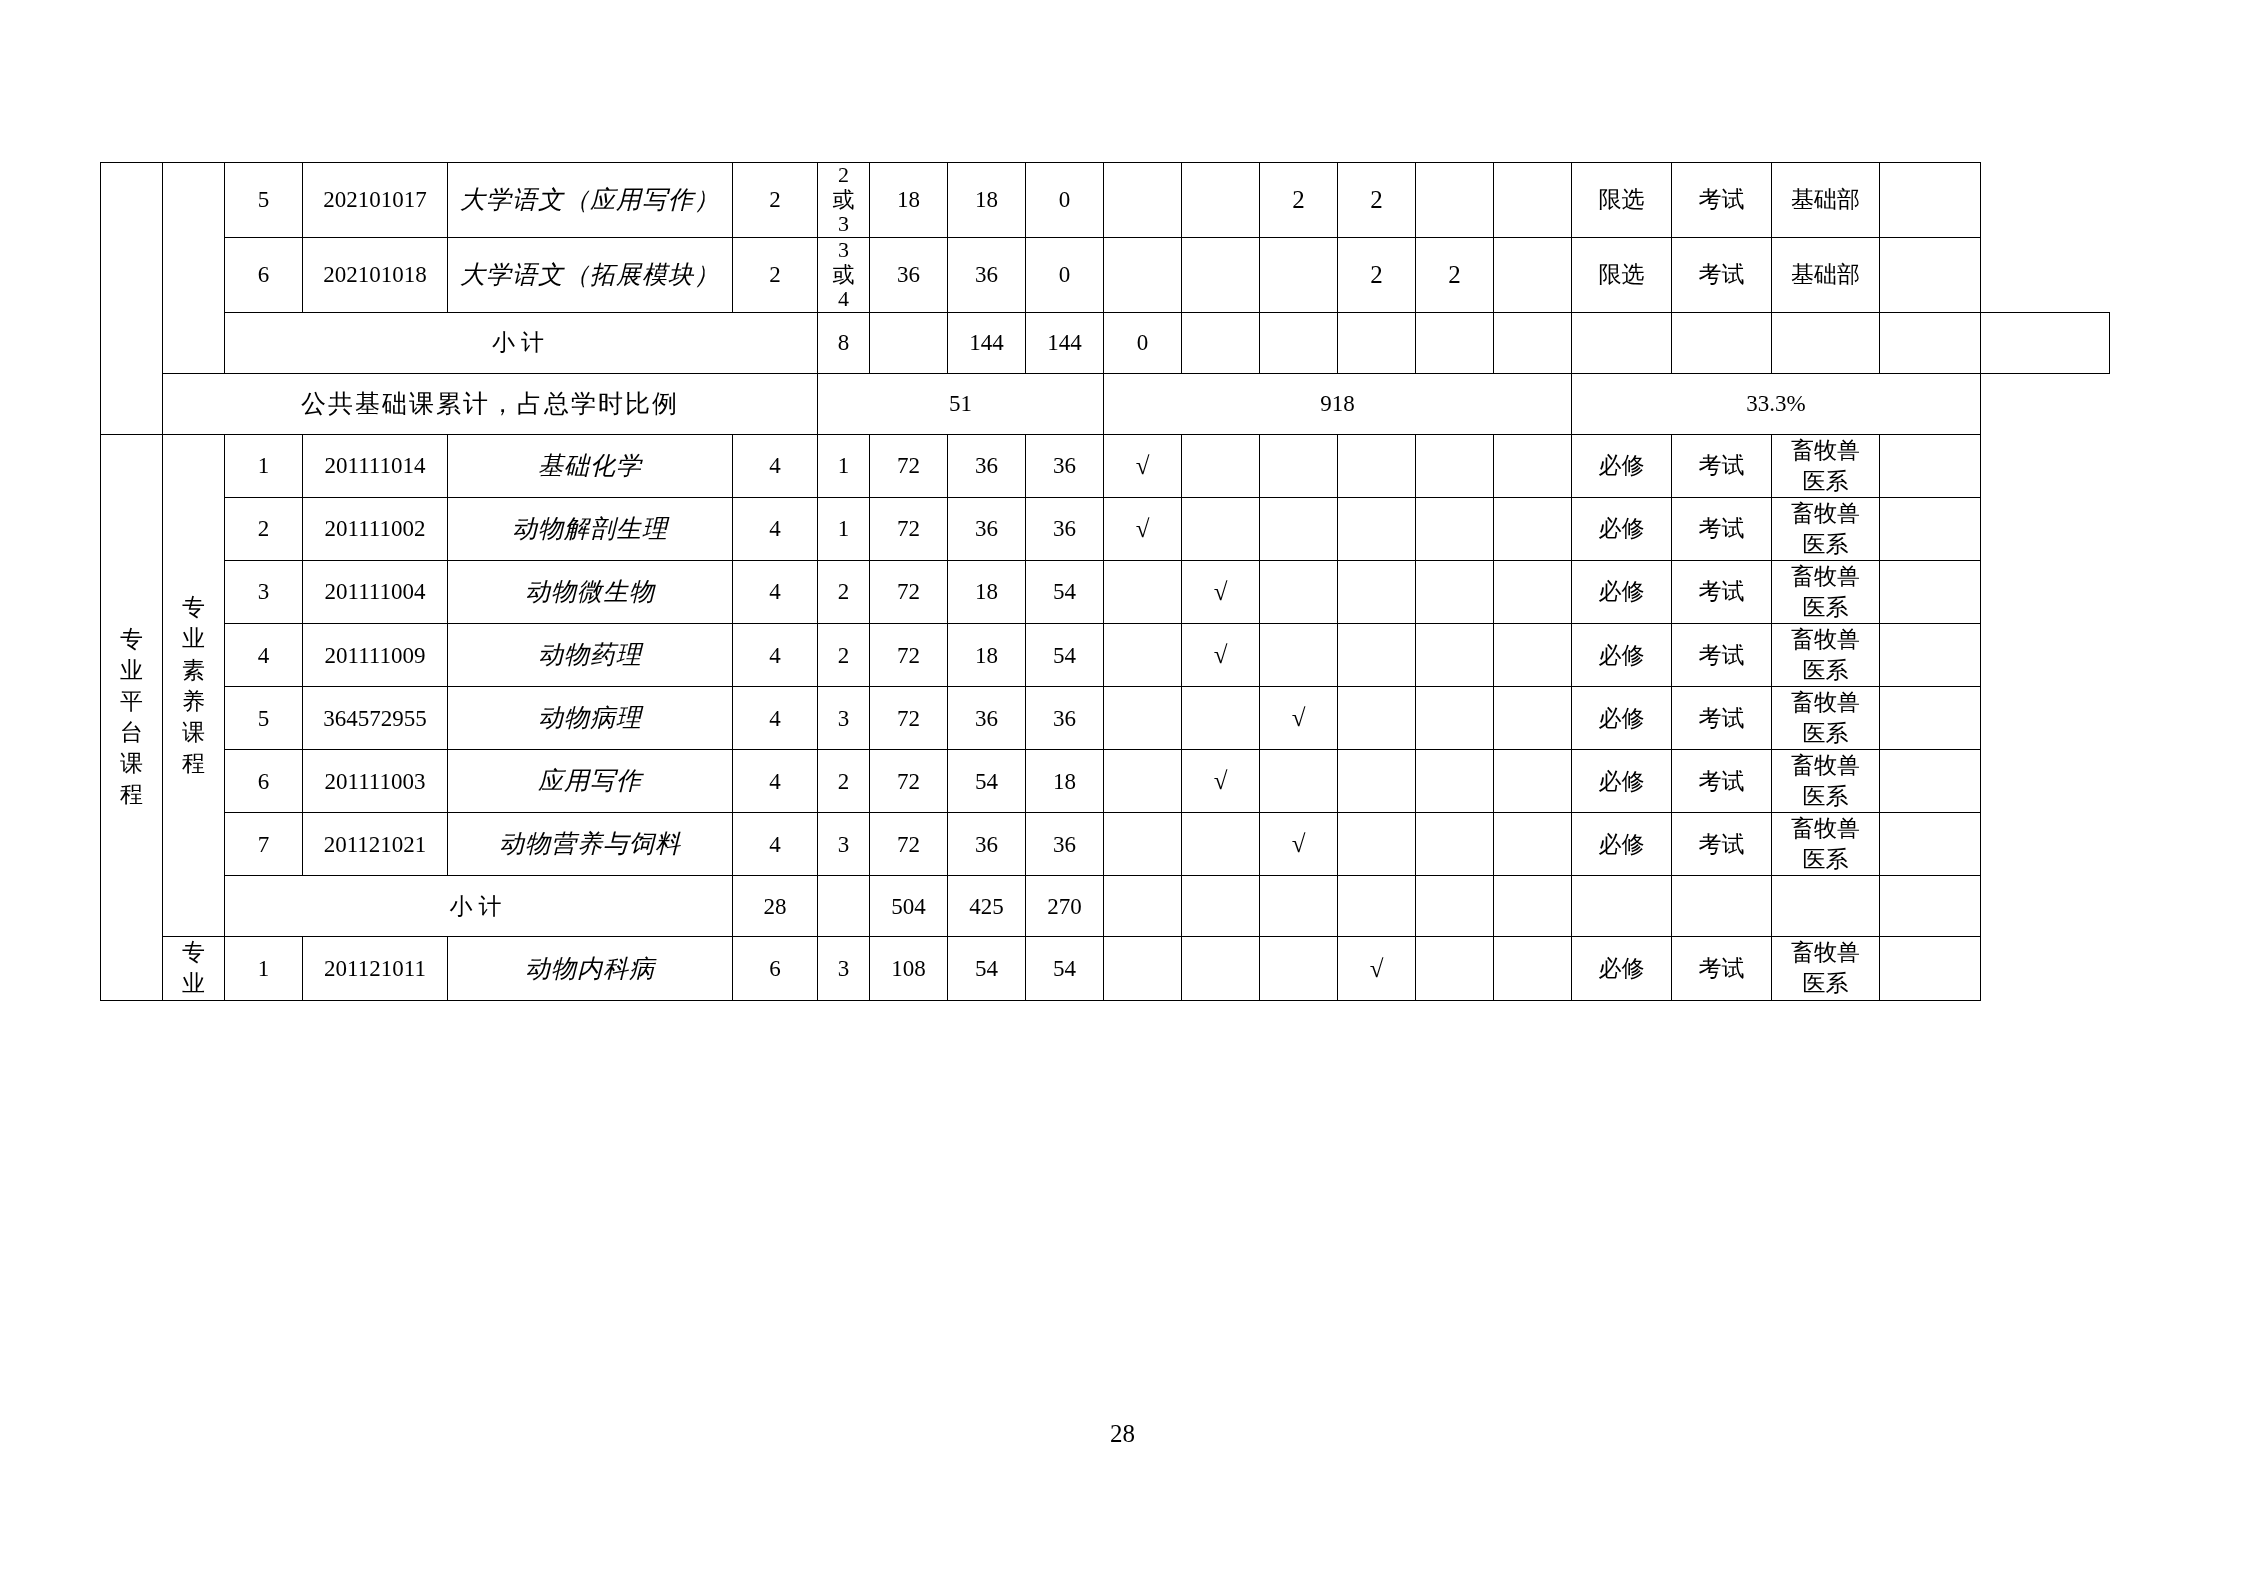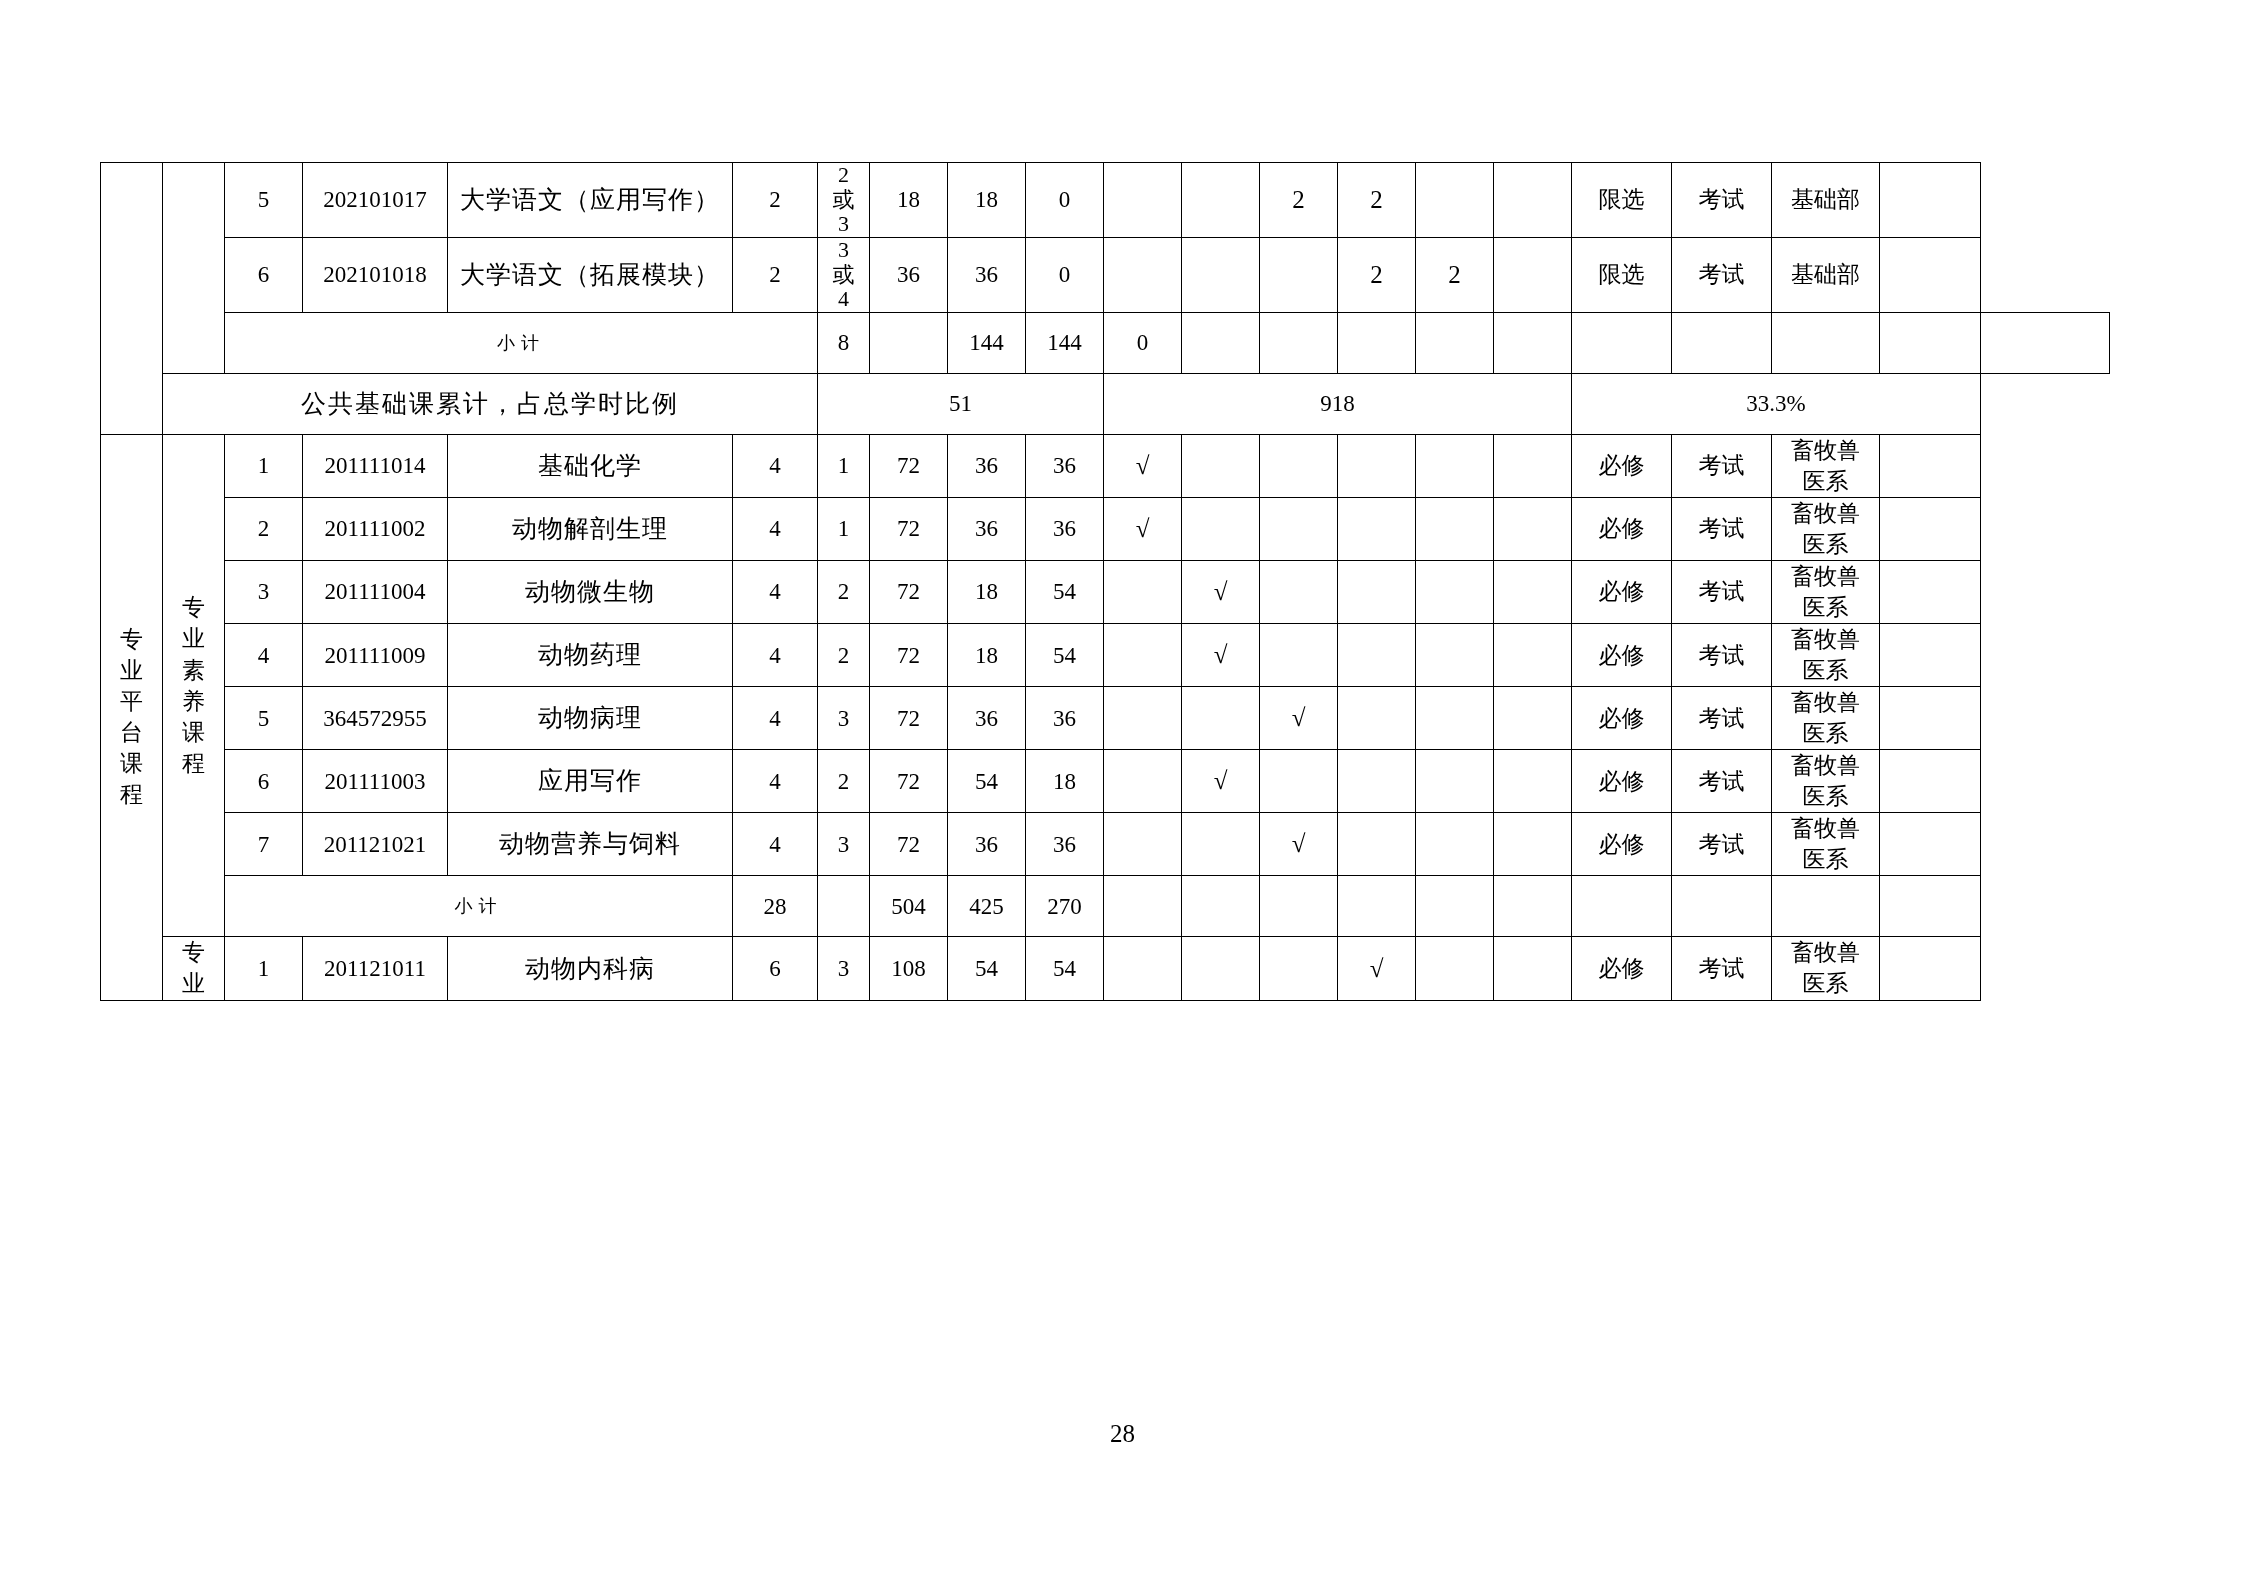--- a/index.html
+++ b/index.html
@@ -48,24 +48,25 @@
     word-break: break-all;
     padding: 4px 2px;
   }
   .v-label span {
     display: block;
   }
   .bold { font-weight: bold; }
   .course-name {
     font-size: 25px;
     letter-spacing: 1px;
+    font-style: italic;
   }
   .check { font-size: 25px; }
   .subtotal {
-    font-size: 18px;
+    font-size: 23px;
     font-weight: bold;
     letter-spacing: 6px;
   }
   .cumulative {
     font-size: 25px;
     font-weight: bold;
     letter-spacing: 2px;
   }
   .dept {
     font-size: 23px;

